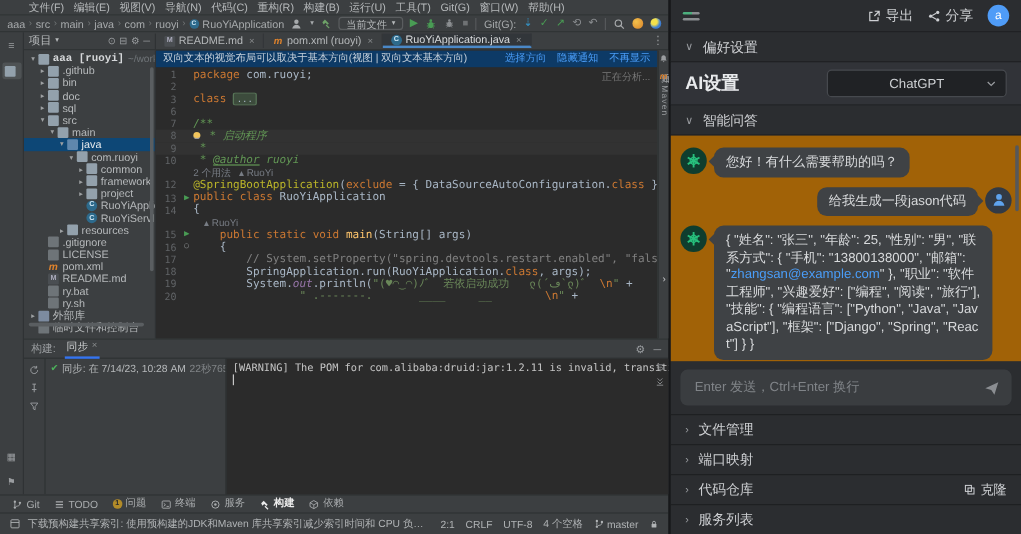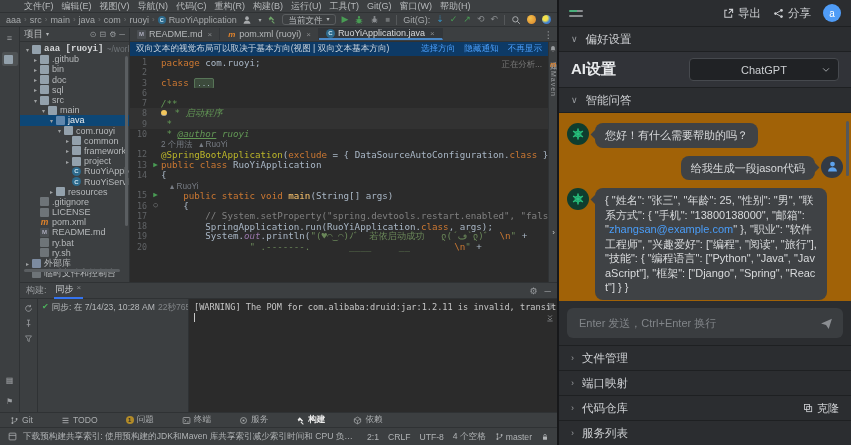--- a/index.html
+++ b/index.html
@@ -113,21 +113,21 @@
     gap:3px;align-items:flex-start;white-space:nowrap;overflow:hidden;}
   .bcheck{color:#4db35c;font-size:8px;}
   .bdur{color:#808487;margin-left:auto;}
   .bconsole{flex:1;background:#2b2b2b;font-family:"DejaVu Sans Mono",monospace;font-size:8.6px;
     color:#c6c6c6;padding:3px 5px;position:relative;overflow:hidden;border-left:1px solid #2f3234;
     white-space:nowrap;}
   .caret{display:inline-block;width:1px;height:9px;background:#c6c6c6;vertical-align:middle;}
   .console-icons{position:absolute;right:3px;top:3px;display:flex;flex-direction:column;gap:4px;color:#9a9da0;}
 
   .toolwinbar{height:15px;background:#3c3f41;border-top:1px solid #2f3234;display:flex;
-    padding-left:10px;gap:28px;font-size:8.6px;color:#a9acae;}
+    padding-left:10px;gap:12px;font-size:8.6px;color:#a9acae;}
   .twi{display:flex;align-items:center;gap:3px;white-space:nowrap;}
   .twi.active{color:#ececec;font-weight:bold;}
   .twbadge{width:8px;height:8px;border-radius:50%;background:#b28b28;color:#2b2b2b;font-size:6px;
     display:inline-flex;align-items:center;justify-content:center;font-weight:bold;}
 
   .statusbar{height:18px;background:#3c3f41;border-top:1px solid #2f3234;display:flex;
     align-items:center;padding:0 8px;font-size:8.6px;color:#b0b3b5;gap:6px;white-space:nowrap;overflow:hidden;}
   .sb-msg{overflow:hidden;text-overflow:ellipsis;}
   .sbright{margin-left:auto;display:flex;gap:9px;align-items:center;flex:none;}
   .sb-item{display:flex;align-items:center;gap:2px;}

